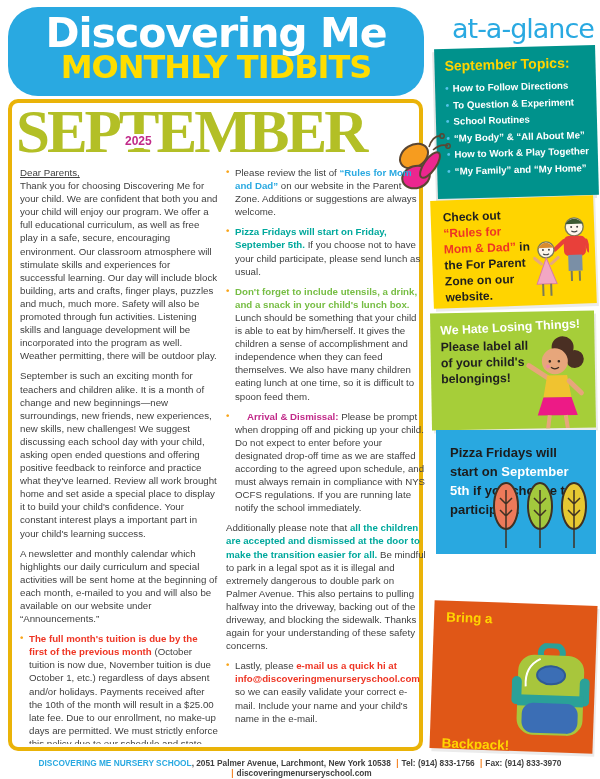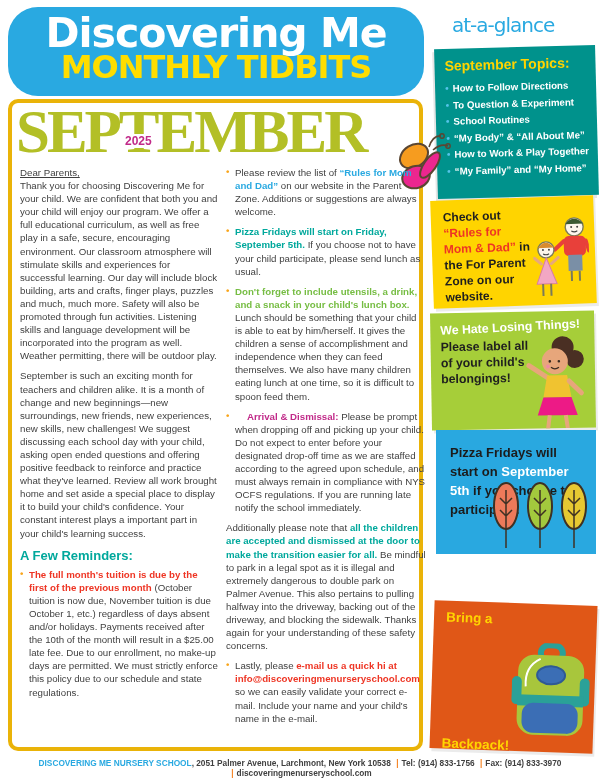--- a/index.html
+++ b/index.html
@@ -8,21 +8,21 @@
           font-family:"Liberation Sans", sans-serif; color:#3f3f3f; }
 
   
   .header-box { position:absolute; left:8px; top:7px; width:416px; height:89px;
                 background:#29a9e1; border-radius:30px; text-align:center; overflow:hidden; }
   .brand { font-family:"DejaVu Sans", sans-serif; font-weight:bold; color:#fff;
            font-size:41px; line-height:46px; margin-top:3px; letter-spacing:-1px; }
   .subtitle { font-family:"DejaVu Sans", sans-serif; font-weight:bold; color:#ffdd00;
               font-size:32px; line-height:33px; margin-top:-5px; letter-spacing:-1px; }
   .at-a-glance { position:absolute; left:452px; top:13px; width:146px; color:#29a9e1;
-                 font-family:"DejaVu Sans", sans-serif; font-size:20px; letter-spacing:-1px; }
+                 font-family:"DejaVu Sans", sans-serif; font-size:27px; letter-spacing:-1px; }
 
   
   .topics-box { position:absolute; left:436px; top:47px; width:161px; height:150px;
                 background:#00928c; transform:rotate(-1.5deg); padding:9px 4px 0 10px;
                 box-shadow:-2px 3px 0 rgba(0,0,0,0.10); }
   .topics-title { color:#ffd400; font-weight:bold; font-size:14px; margin-bottom:7px; }
   .topics-list { list-style:none; }
   .topics-list li { color:#fff; font-weight:bold; font-size:9.7px; line-height:16.5px; white-space:nowrap; }
   .tdot { color:#55c4ea; margin-right:4px; font-size:10px; }
 
@@ -112,21 +112,21 @@
       <circle cx="51" cy="19" r="2.2" fill="none" stroke="#5a4632" stroke-width="1.4"></circle>
       <ellipse cx="17" cy="29" rx="15" ry="11" transform="rotate(-32 17 29)" fill="#f69c1f" stroke="#5a4632" stroke-width="2"></ellipse>
       <ellipse cx="19" cy="50" rx="14" ry="11" transform="rotate(-18 19 50)" fill="#ec268f" stroke="#5a4632" stroke-width="2"></ellipse>
       <ellipse cx="33" cy="38" rx="6" ry="15" transform="rotate(35 33 38)" fill="#ec268f" stroke="#5a4632" stroke-width="2"></ellipse>
     </svg>
 
     <div class="col col-left">
       <p class="salutation">Dear Parents,</p>
       <p>Thank you for choosing Discovering Me for your child. We are confident that both you and your child will enjoy our program. We offer a full educational curriculum, as well as free play in a safe, secure, encouraging environment. Our classroom atmosphere will stimulate skills and experiences for successful learning. Our day will include block building, arts and crafts, finger plays, puzzles and much, much more. Safety will also be promoted through fun activities. Listening skills and language development will be incorporated into the program as well. Weather permitting, there will be outdoor play.</p>
       <p>September is such an exciting month for teachers and children alike. It is a month of change and new beginnings—new surroundings, new friends, new experiences, new skills, new challenges! We suggest discussing each school day with your child, asking open ended questions and offering positive feedback to reinforce and practice what they've learned. Review all work brought home and set aside a special place to display it to build your child's confidence. Your constant interest plays a important part in your child's learning success.</p>
-      <h3 class="reminders-h">A Few Reminders:</h3>
+      <p>A newsletter and monthly calendar which highlights our daily curriculum and special activities will be sent home at the beginning of each month, e-mailed to you and will also be available on our website under “Announcements.”</p>
       <div class="bullet">
         <span class="bdot">•</span>
         <span class="c-red">The full month's tuition is due by the first of the previous month</span><span> (October tuition is now due, November tuition is due October 1, etc.) regardless of days absent and/or holidays. Payments received after the 10th of the month will result in a $25.00 late fee. Due to our enrollment, no make-up days are permitted. We must strictly enforce this policy due to our schedule and state regulations.</span>
       </div>
     </div>
 
     <div class="col col-mid">
       <div class="bullet">
         <span class="bdot">•</span>
         <span>Please review the list of </span><span class="c-blue">“Rules for Mom and Dad”</span><span> on our website in the Parent Zone. Additions or suggestions are always welcome.</span>

